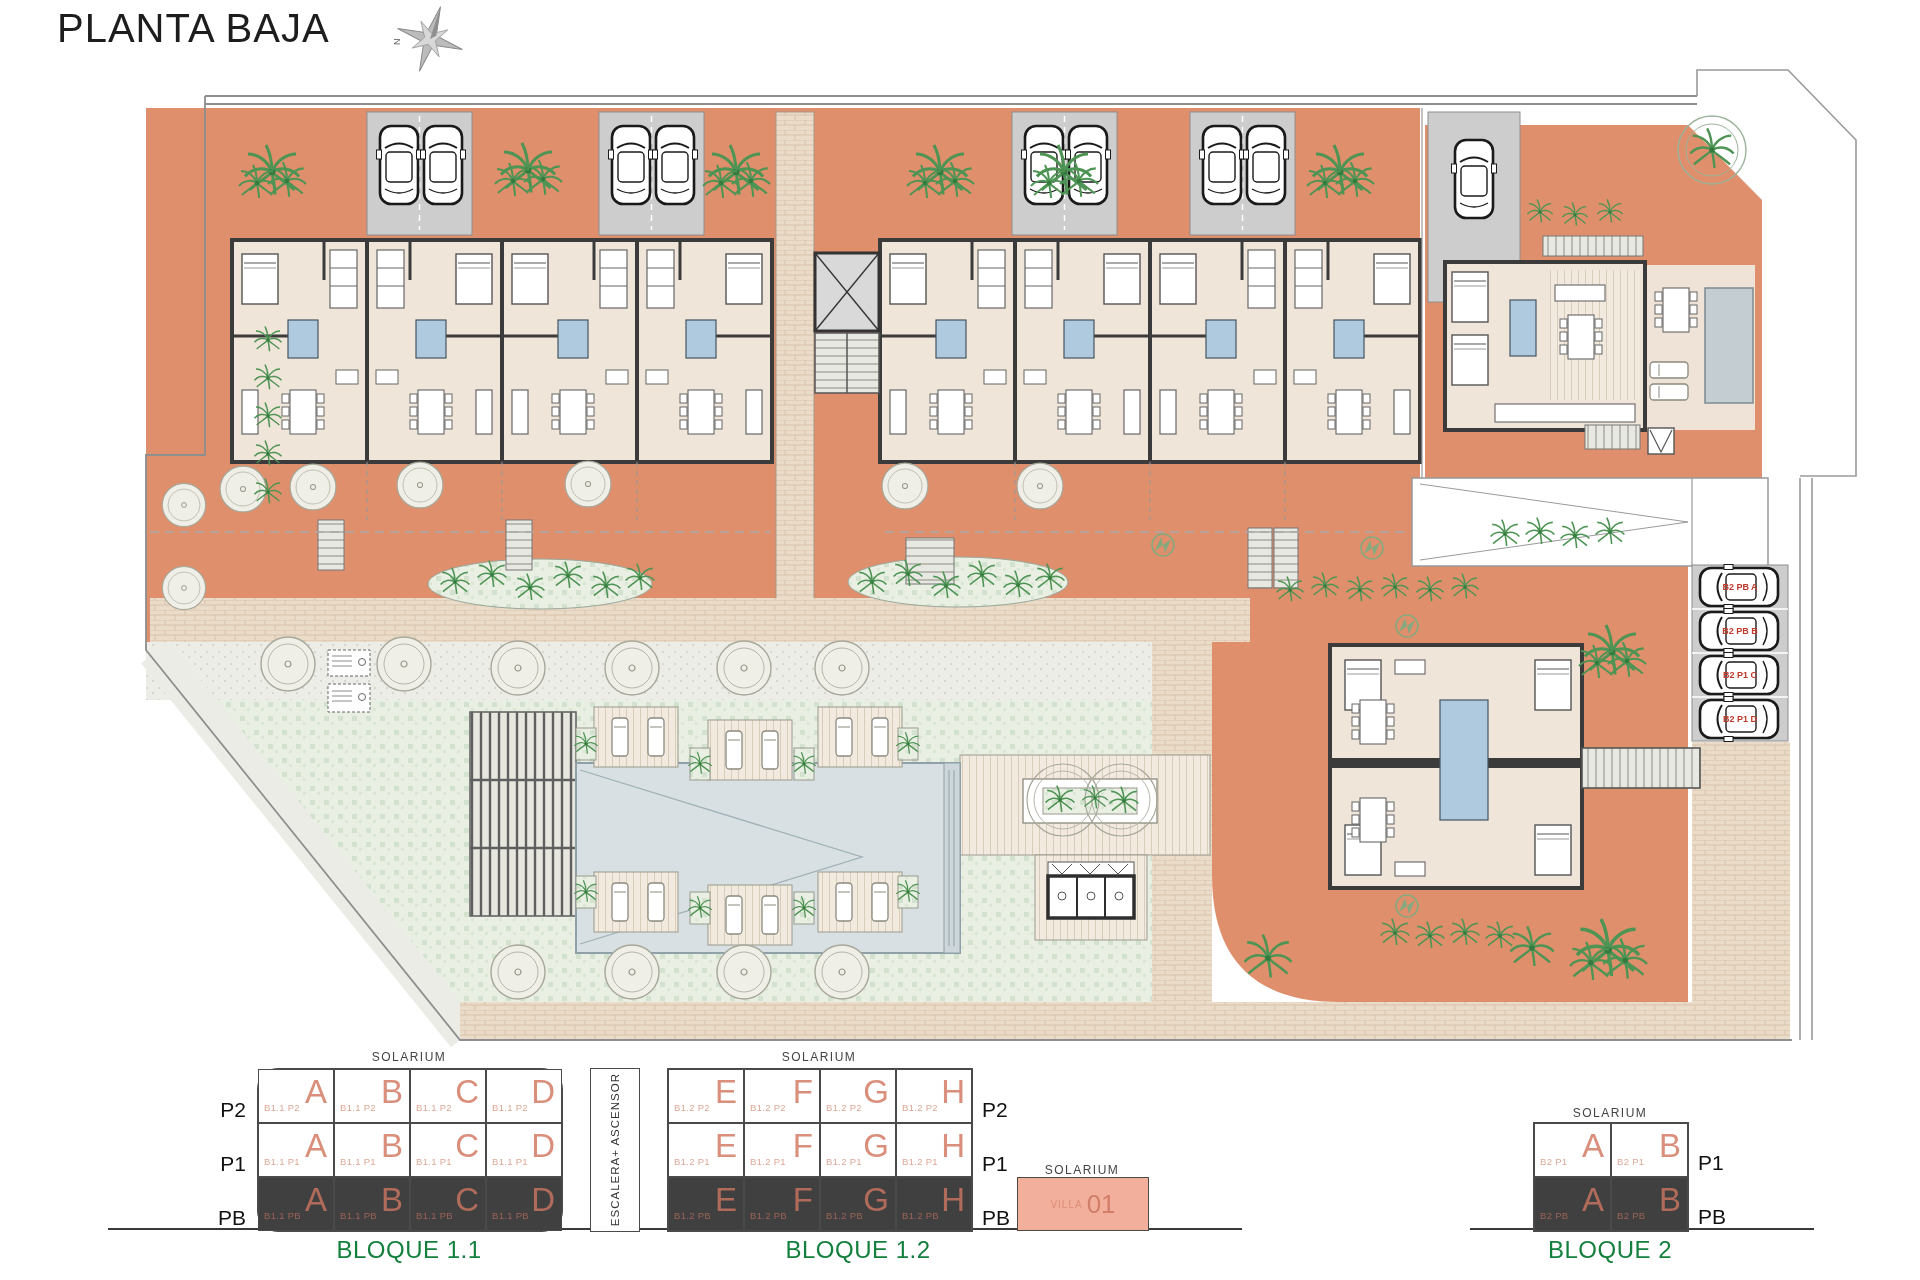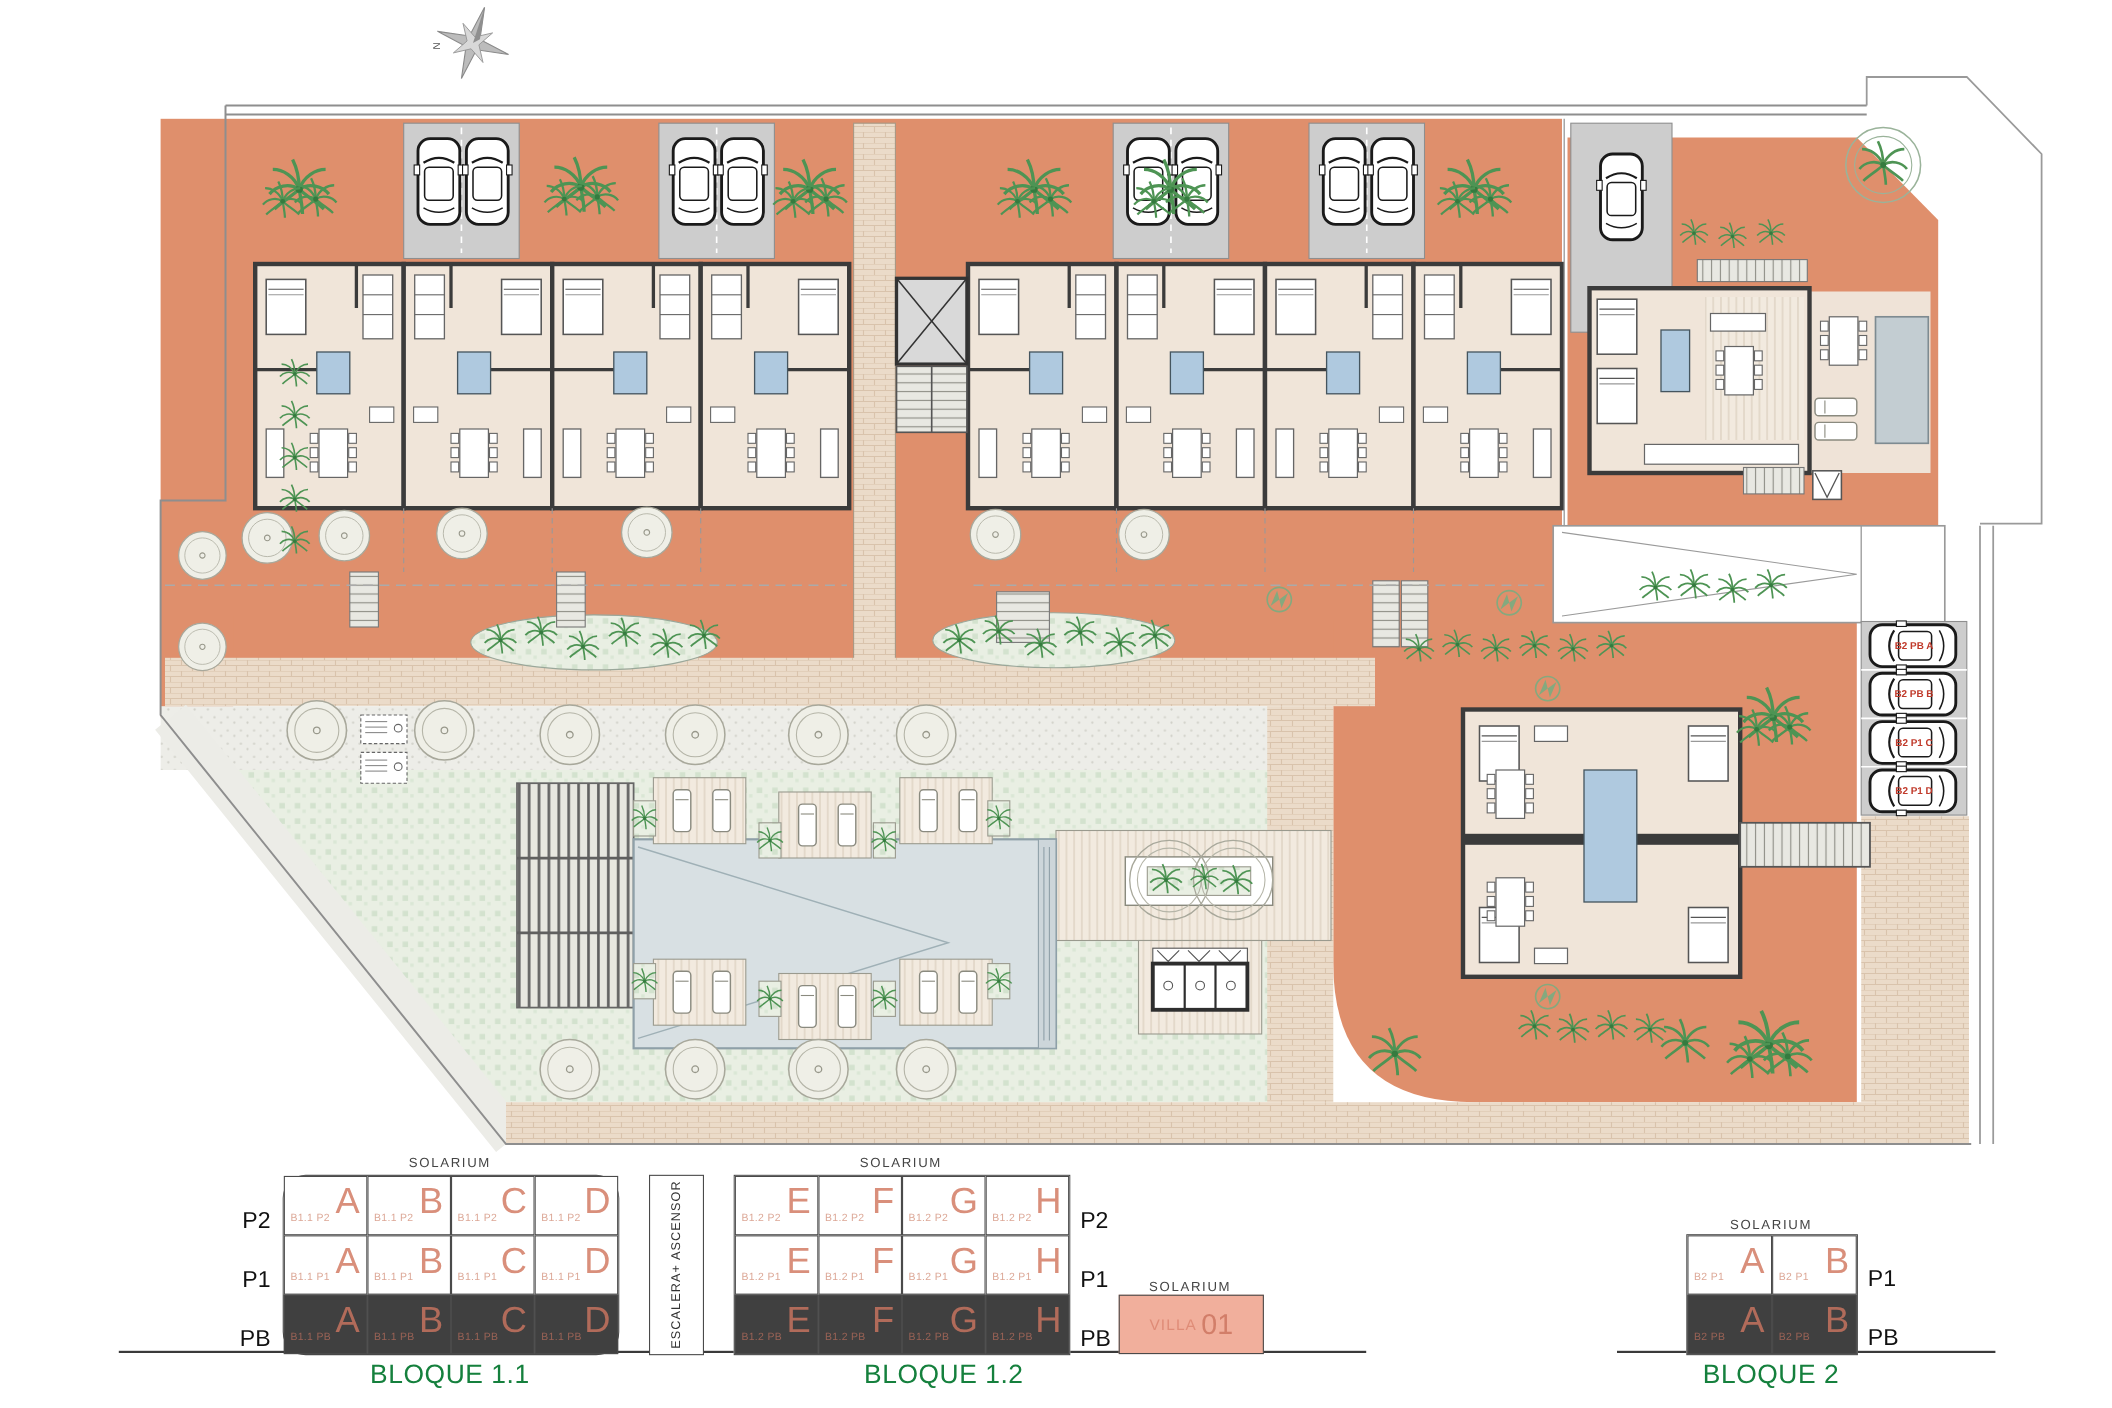--- a/index.html
+++ b/index.html
@@ -17,21 +17,21 @@
   .cell .ltr{position:absolute;right:6px;top:5px;font-size:33px;color:#D98F7B;line-height:1;}
   .cell.pb .code{color:rgba(214,122,100,.60);}
   .cell.pb .ltr{color:rgba(205,118,96,.80);}
   .floor-label{font-size:21px;color:#111;margin-top:15px;}
   .solarium{font-size:12px;letter-spacing:1.5px;color:#444;text-align:center;}
   .caption{font-size:24px;color:#15803d;text-align:center;letter-spacing:.5px;}
   .hline{height:2px;background:#3a3a3a;}
   .stair-box{border:1.6px solid #4a4a4a;background:#fff;display:flex;align-items:center;justify-content:center;}
   .stair-box span{writing-mode:vertical-rl;transform:rotate(180deg);font-size:11.5px;letter-spacing:1px;color:#333;white-space:nowrap;}
   .villa-box{background:#F1AF9C;border:1.6px solid #4a4a4a;display:flex;align-items:center;justify-content:center;gap:4px;}
-  .villa-box .vname{font-size:14px;color:rgba(214,122,100,.65);letter-spacing:1px;}
+  .villa-box .vname{font-size:10px;color:rgba(214,122,100,.65);letter-spacing:1px;}
   .villa-box .vnum{font-size:26px;color:rgba(205,118,96,.85);line-height:1;}
 </style>
 </head>
 <body>
 
 <div id="stage">
 
 <svg id="plan-svg" width="1920" height="1280" viewBox="0 0 1920 1280">
 <defs>
   <pattern id="lawn" width="14" height="14" patternUnits="userSpaceOnUse">
@@ -462,20 +462,21 @@
 
 <g fill="none">
   <path d="M205,96 H1697 M205,104 H1697" stroke="#8E8E8E" stroke-width="1.8"></path>
   <path d="M205,96 V455 H146 V650 L460,1040 H1792" stroke="#8E8E8E" stroke-width="1.8"></path>
   <path d="M1697,96 V70 H1788 L1856,140 V476 H1800" stroke="#9A9A9A" stroke-width="1.6"></path>
   <line x1="1800" y1="478" x2="1800" y2="1040" stroke="#9A9A9A" stroke-width="1.6"></line>
   <line x1="1812" y1="478" x2="1812" y2="1040" stroke="#9A9A9A" stroke-width="1.6"></line>
 </g>
 </svg>
 
+<div class="abs page-title">PLANTA BAJA</div>
 <svg class="abs compass" width="74" height="74" viewBox="-37 -37 74 74">
   <g transform="rotate(18)">
     <path d="M0,-34 L5,-5 L34,0 L5,5 L0,34 L-5,5 L-34,0 L-5,-5 Z" fill="#BCBCBC" stroke="#8A8A8A" stroke-width="1"></path>
     <path transform="rotate(45)" d="M0,-20 L4,-4 L20,0 L4,4 L0,20 L-4,4 L-20,0 L-4,-4 Z" fill="#D8D8D8" stroke="#9A9A9A" stroke-width="0.8"></path>
     <path d="M0,-34 L5,-5 L0,0 Z" fill="#8F8F8F"></path>
   </g>
   <text transform="translate(-30,6) rotate(-90)" font-size="9" fill="#555" font-family="Liberation Sans, sans-serif">N</text>
 </svg>
 
 <div class="abs hline" style="left:108px;top:1228px;width:1134px;"></div>

